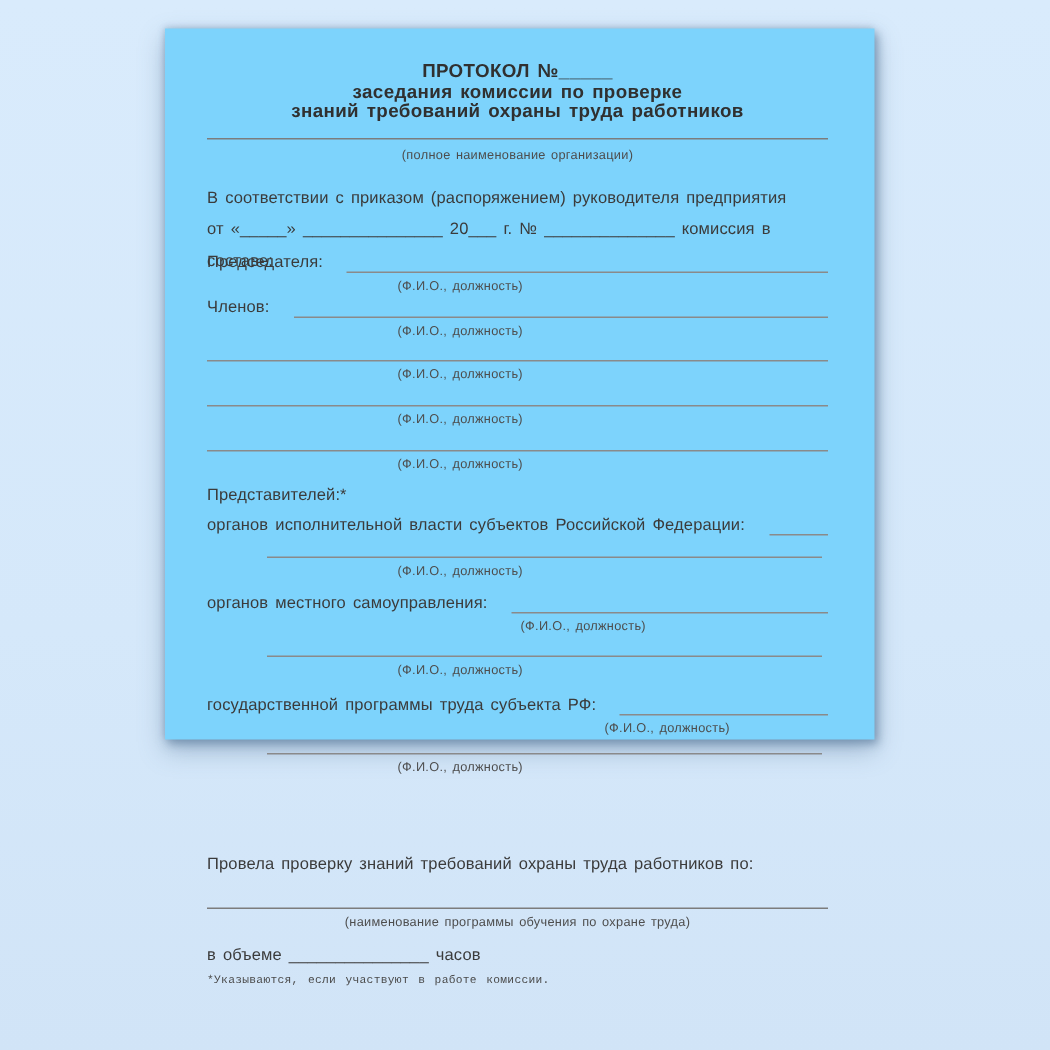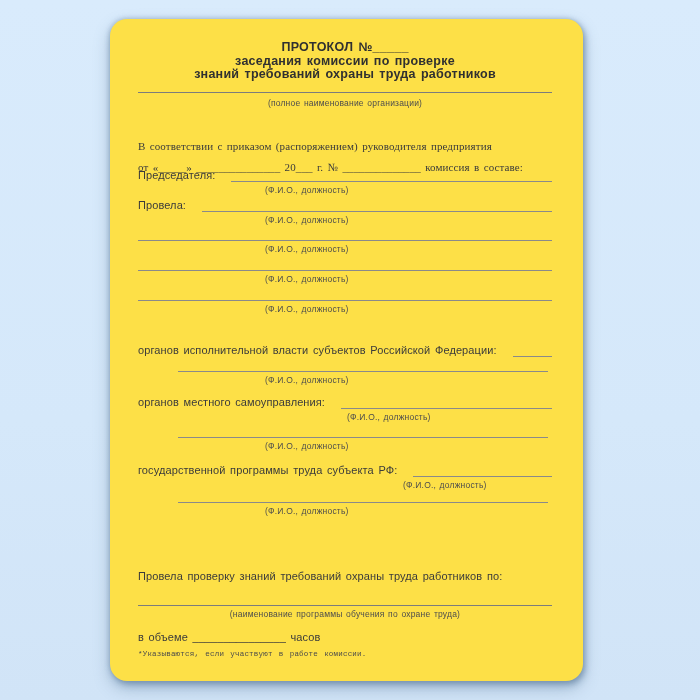--- a/index.html
+++ b/index.html
@@ -3,36 +3,35 @@
 <meta charset="utf-8">
 <style>
   html,body{margin:0;padding:0;}
   body{
     width:700px;height:700px;overflow:hidden;
     background:linear-gradient(180deg,#d9ebfc 0%,#d5e8fa 60%,#d1e4f7 100%);
     font-family:"Liberation Sans",sans-serif;
     position:relative;
   }
   .paper{
-    position:absolute;left:110px;top:19px;width:473px;height:662px;
-    background:#fde047;
+    position:absolute;left:110px;top:19px;width:473px;height:474px;
+    background:#7dd3fc;
     box-shadow:2px 3px 6px rgba(96,126,158,.65), 0 7px 16px rgba(96,126,158,.45), -1px -1px 4px rgba(120,148,178,.35);
-    border-radius:17px;
   }
   .content{
     position:absolute;left:28px;top:0;width:414px;height:100%;
     font-size:11px;color:#3b3b3b;word-spacing:1.5px;letter-spacing:.1px;
   }
   .abs{position:absolute;left:0;right:0;}
   .title{top:22px;text-align:center;font-weight:bold;font-size:12.5px;line-height:13.5px;color:#303030;letter-spacing:.25px;}
   .rule{height:0;border-bottom:1.5px solid #7c7c7c;}
   .lrule{height:0;border-bottom:1.3px solid #8a8a8a;}
   .cap{font-size:8.5px;color:#4d4d4d;letter-spacing:.2px;word-spacing:1px;line-height:10px;}
   .center{text-align:center;}
-  .intro{top:117px;line-height:21px;font-family:Liberation Serif, serif;}
+  .intro{top:103px;line-height:21px;}
   .frow{display:flex;align-items:flex-end;height:13px;line-height:13px;gap:16px;}
   .fill{flex:1;border-bottom:1.3px solid #8a8a8a;}
   .cap-m{margin-top:3px;}
   .reps{top:305px;}
   .conducted{top:551px;}
   .volume{top:612px;}
   .footnote{top:631px;font-size:7.5px;color:#4a4a4a;letter-spacing:.2px;font-family:Liberation Mono, monospace;}
 </style>
 </head>
 <body>
@@ -57,41 +56,42 @@
     <div class="abs" style="top:150px">
       <div class="frow">
         <span>Председателя:</span>
         <span class="fill"></span>
       </div>
       <div class="cap cap-m" style="margin-left:127px">(Ф.И.О., должность)</div>
     </div>
 
     <div class="abs" style="top:180px">
       <div class="frow">
-        <span>Провела:</span>
+        <span>Членов:</span>
         <span class="fill"></span>
       </div>
       <div class="cap cap-m" style="margin-left:127px">(Ф.И.О., должность)</div>
     </div>
 
     <div class="abs" style="top:221px">
       <div class="lrule"></div>
       <div class="cap cap-m" style="margin-left:127px">(Ф.И.О., должность)</div>
     </div>
 
     <div class="abs" style="top:251px">
       <div class="lrule"></div>
       <div class="cap cap-m" style="margin-left:127px">(Ф.И.О., должность)</div>
     </div>
 
     <div class="abs" style="top:281px">
       <div class="lrule"></div>
       <div class="cap cap-m" style="margin-left:127px">(Ф.И.О., должность)</div>
     </div>
 
+    <div class="abs reps">Представителей:*</div>
 
     <div class="abs" style="top:325px">
       <div class="frow">
         <span>органов исполнительной власти субъектов Российской Федерации:</span>
         <span class="fill"></span>
       </div>
     </div>
 
     <div class="abs" style="top:352px">
       <div class="lrule" style="margin-left:40px;margin-right:4px"></div>

